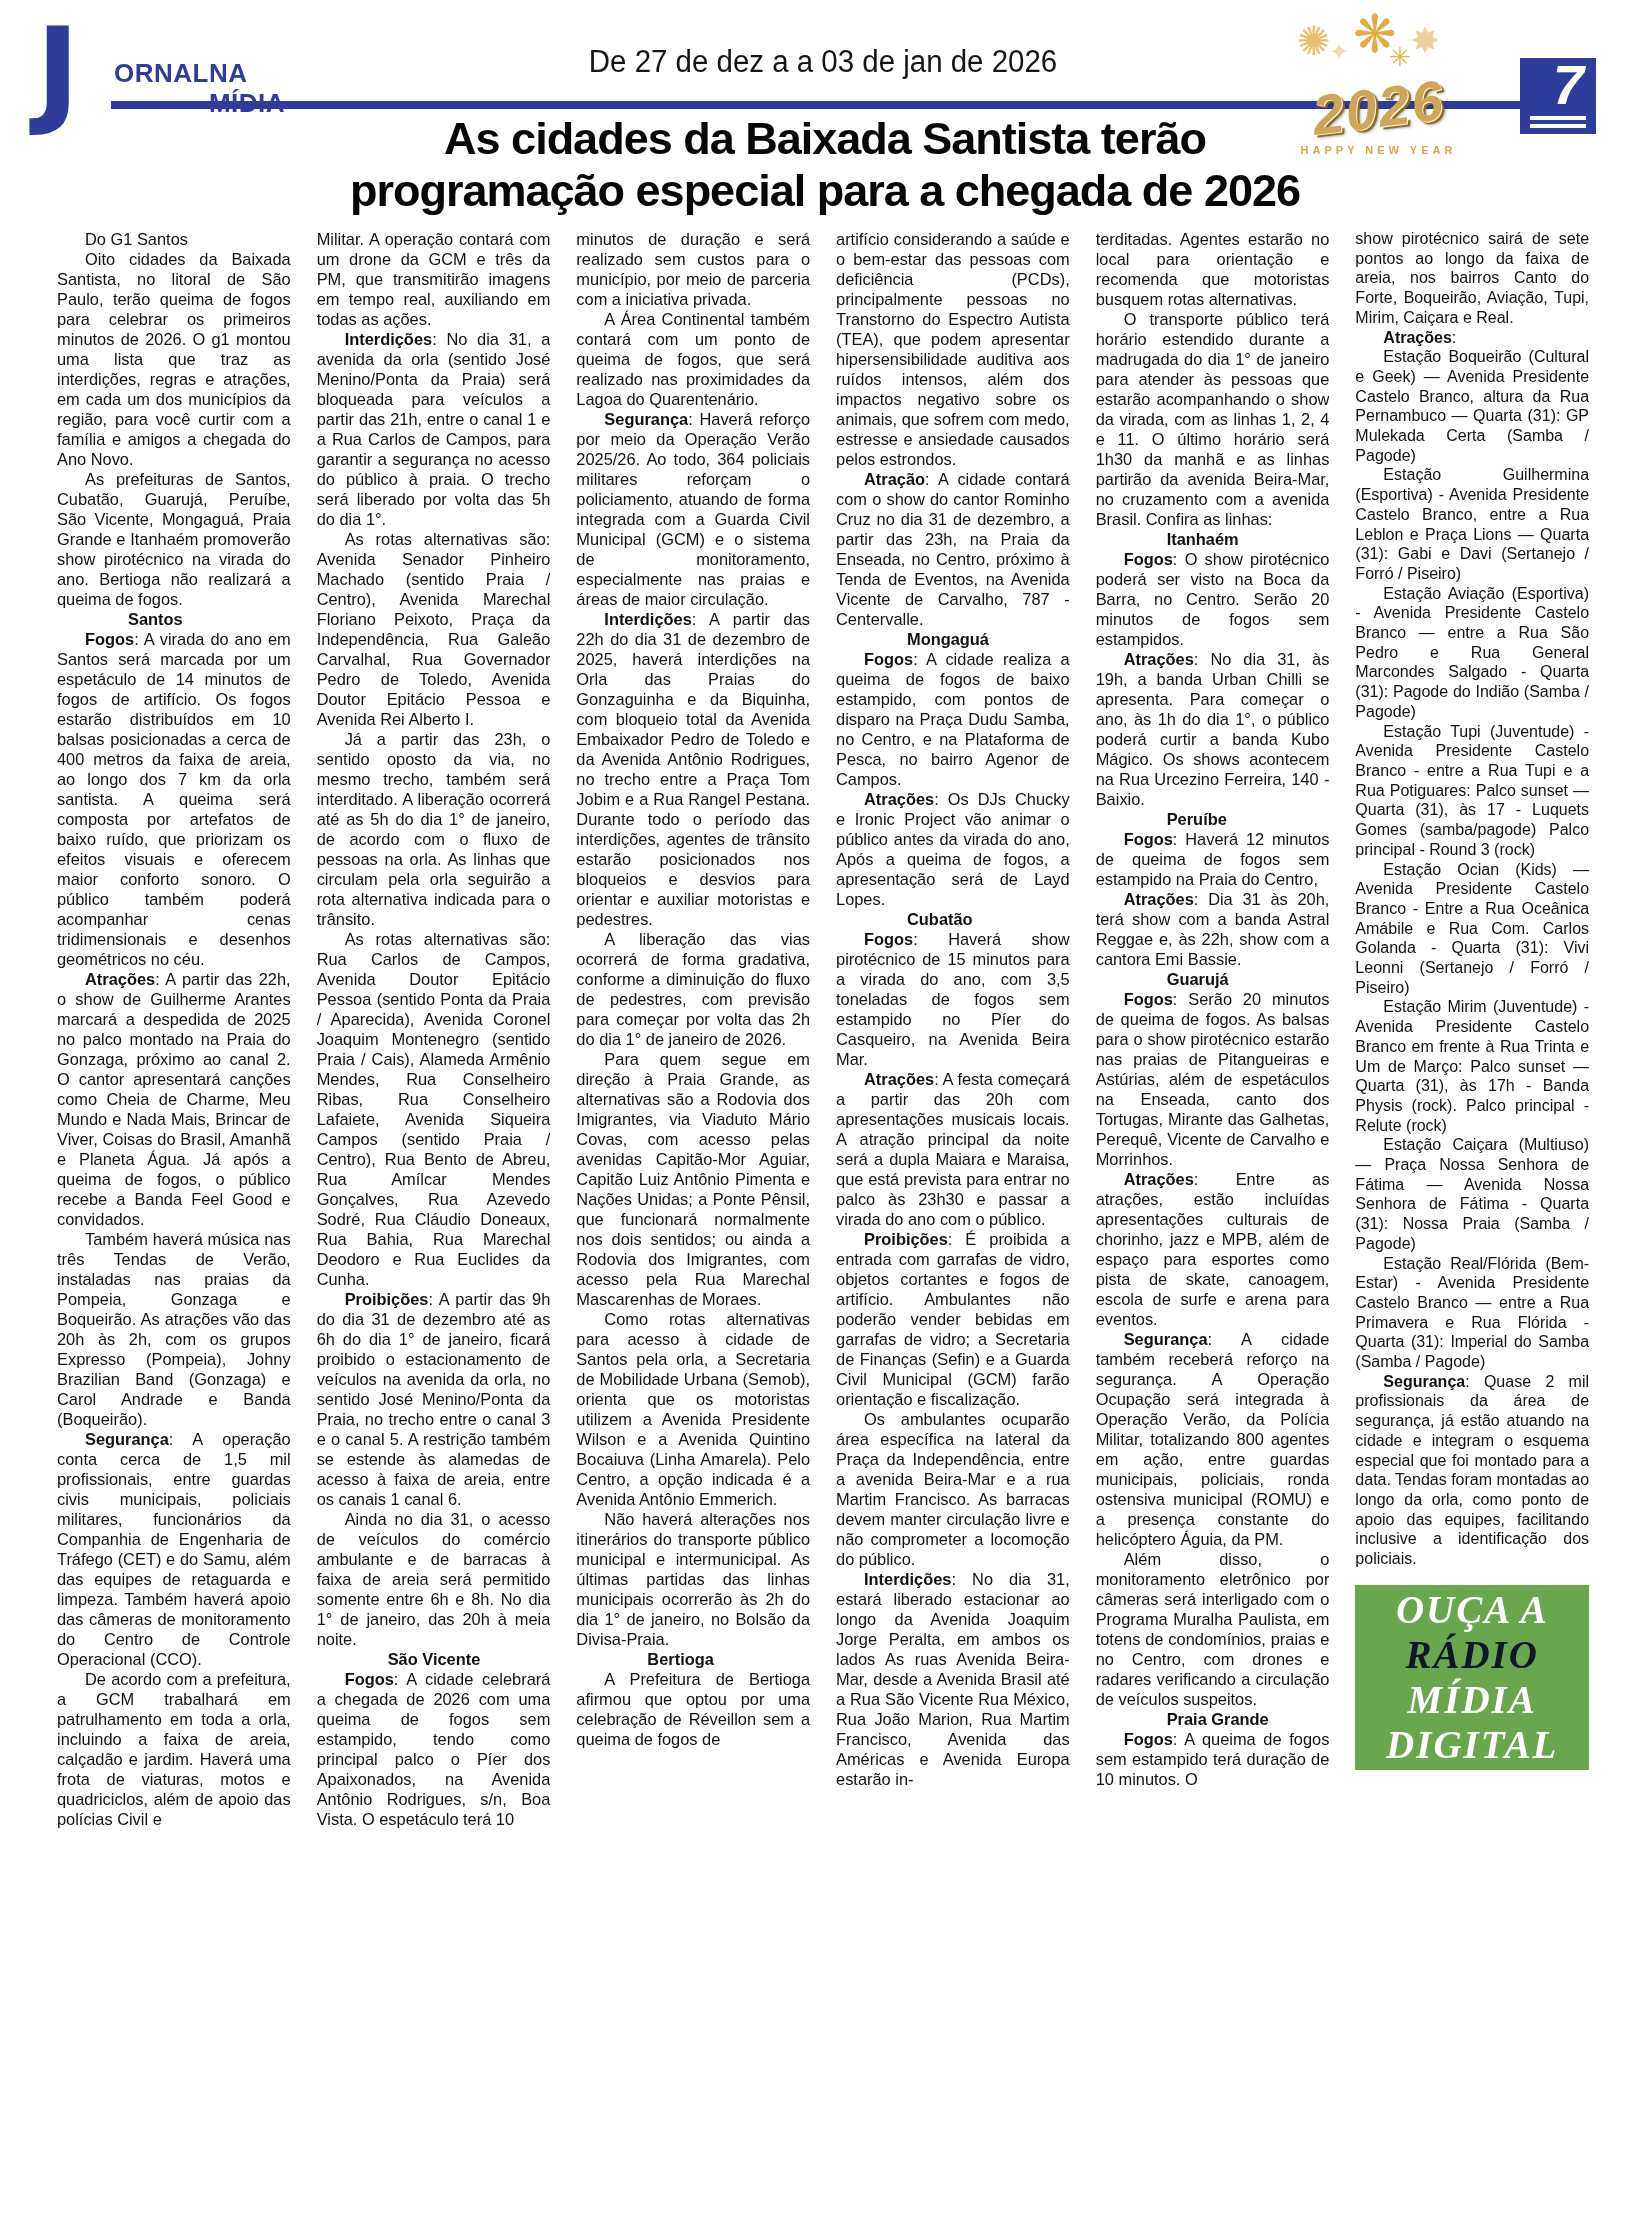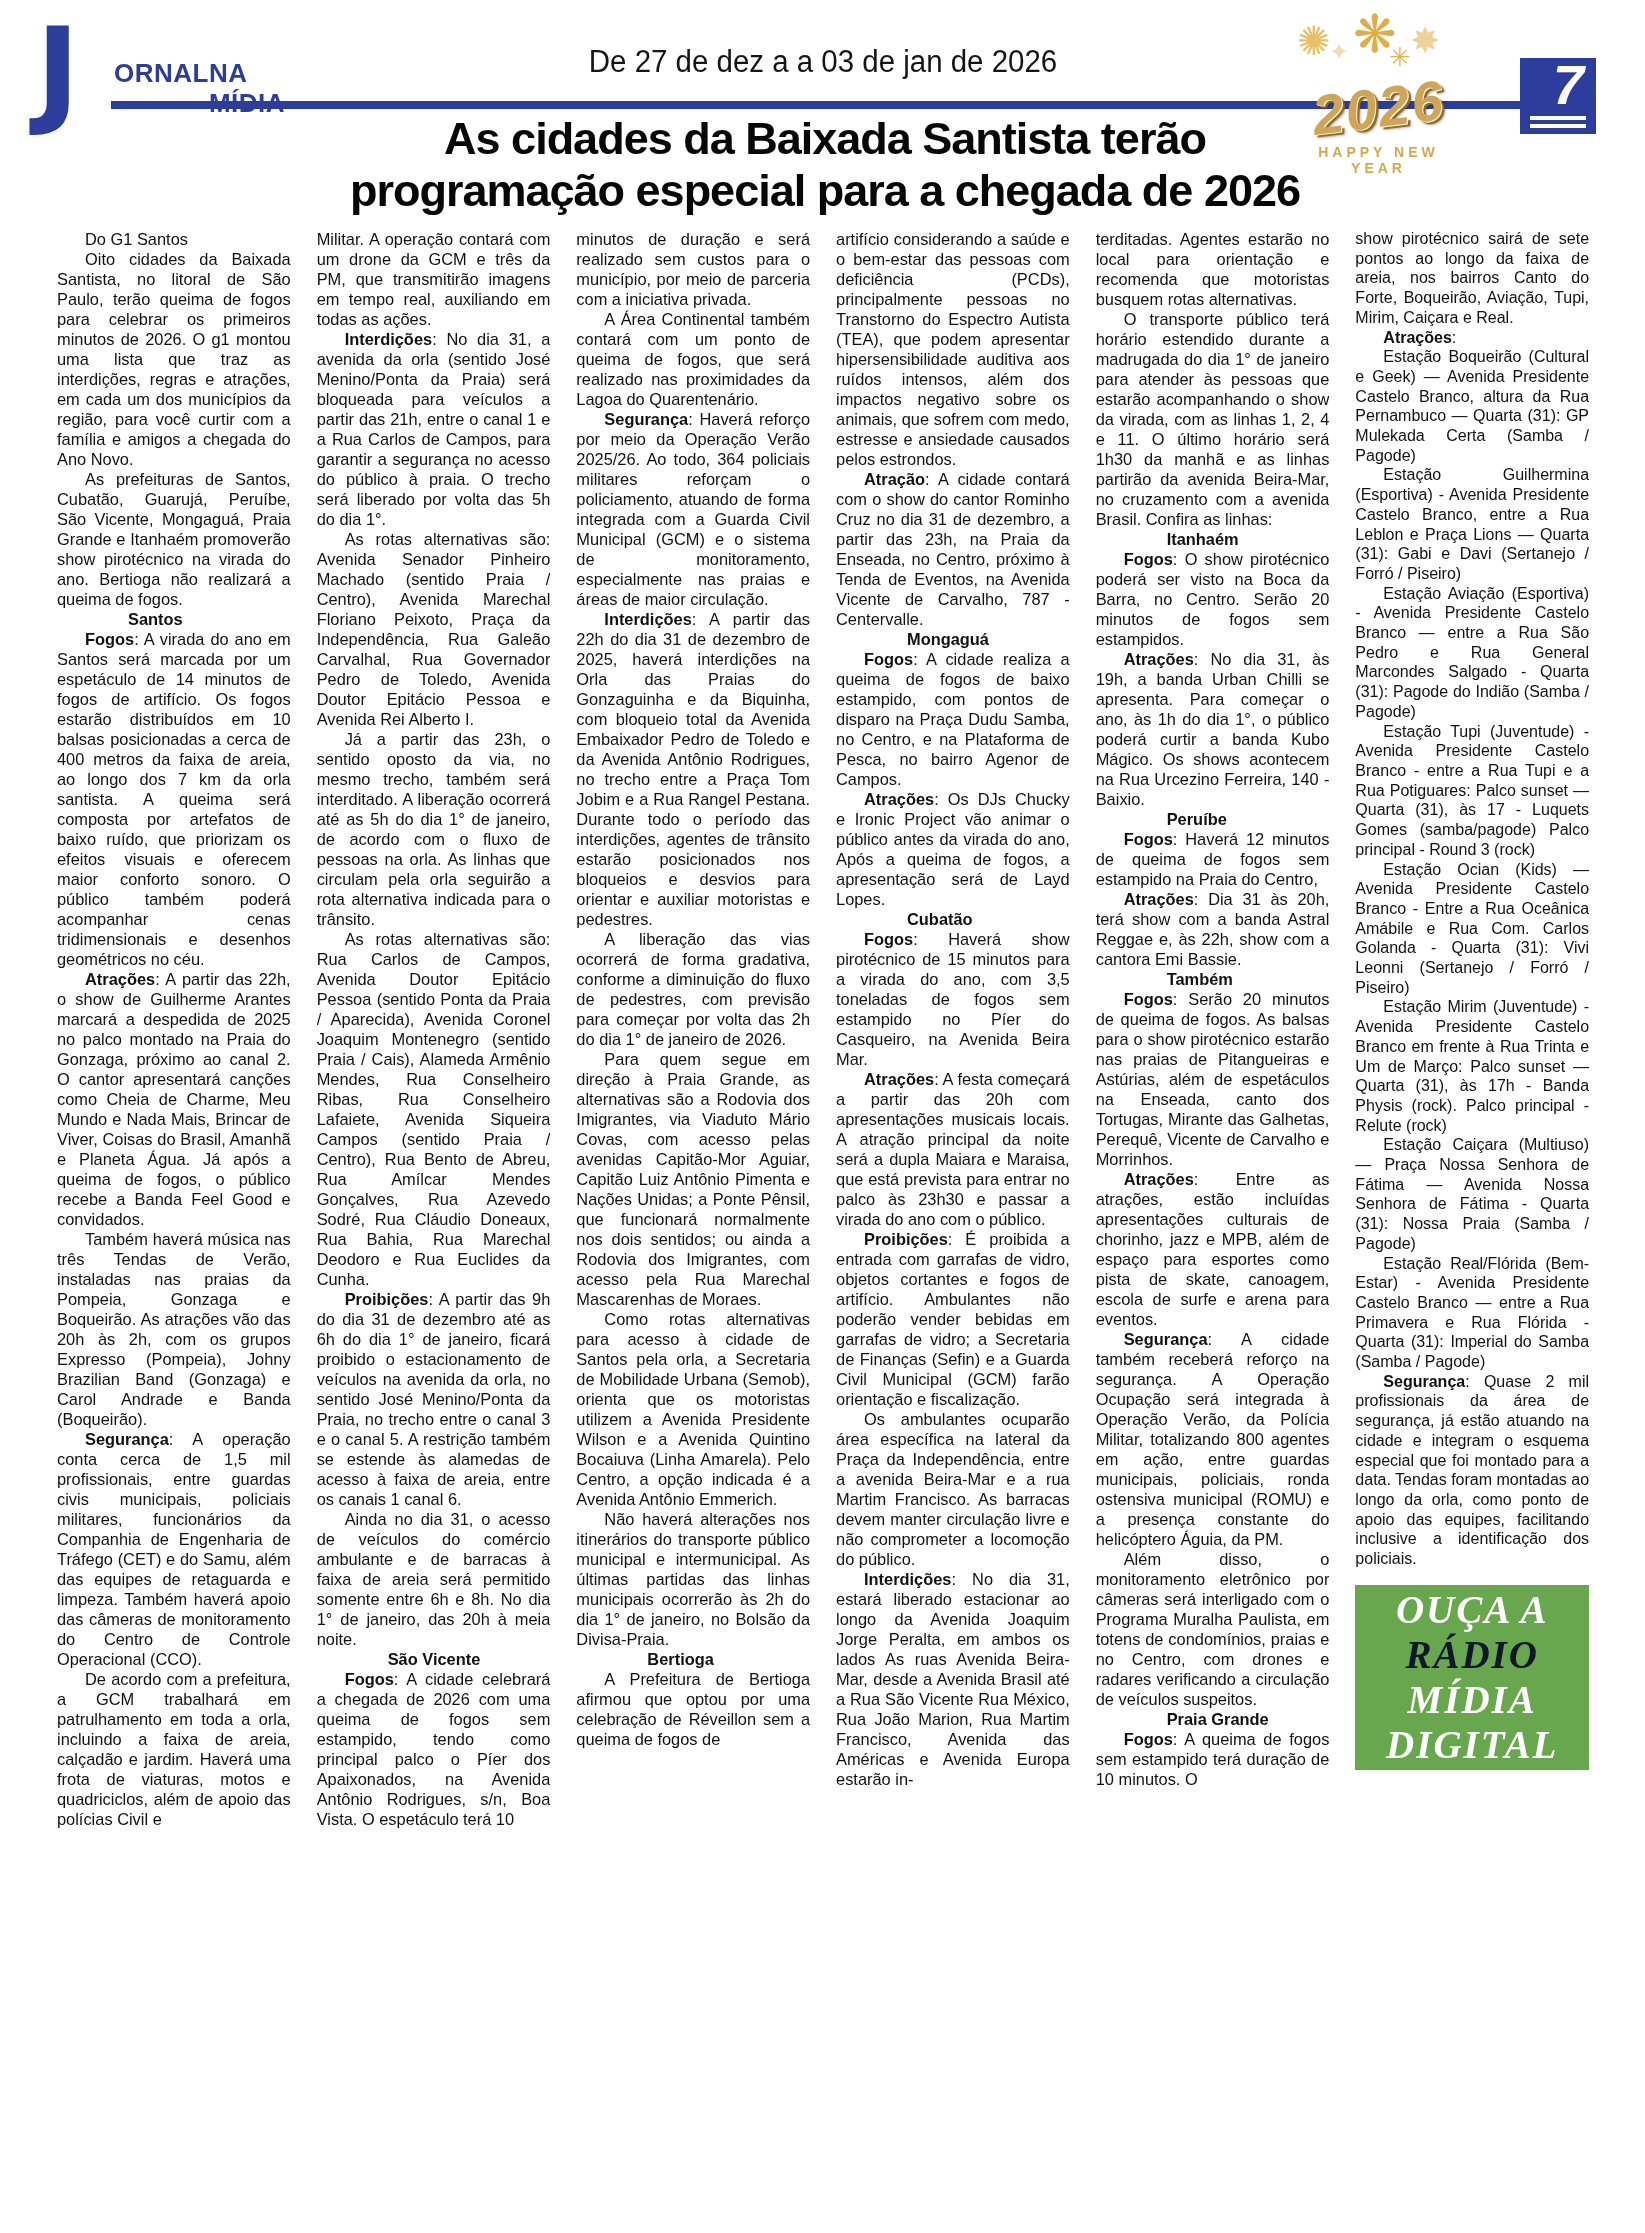--- a/index.html
+++ b/index.html
@@ -19,21 +19,21 @@
   .fireworks{height:72px;position:relative;}
   .fw{position:absolute;color:#e3b44c;}
   .fw1{left:8px;top:10px;font-size:40px;color:#e8c06a;}
   .fw2{left:64px;top:-4px;font-size:52px;color:#dfae46;}
   .fw3{left:121px;top:12px;font-size:36px;color:#edd39b;}
   .fw4{left:40px;top:30px;font-size:24px;color:#f0dcae;}
   .fw5{left:100px;top:34px;font-size:26px;color:#e3b44c;}
   .year-3d{font-size:56px;font-weight:800;font-style:italic;color:#cfa557;letter-spacing:2px;
            line-height:56px;transform:rotate(-7deg);
            text-shadow:1px 1px 0 #fff3d6, 3px 3px 1px #8a6a2a, 4px 4px 3px rgba(0,0,0,.25);}
-  .hny{font-size:14px;letter-spacing:4px;color:#d3a94f;margin-top:8px;font-weight:700;}
+  .hny{font-size:11px;letter-spacing:4px;color:#d3a94f;margin-top:8px;font-weight:700;}
   .page-badge{position:absolute;left:1520px;top:58px;width:76px;height:76px;background:#2e3d9b;z-index:3;}
   .page-badge .num{position:absolute;right:12px;top:-4px;font-size:56px;font-weight:800;
                    font-style:italic;color:#fff;line-height:62px;}
   .page-badge .bar{position:absolute;left:10px;right:10px;height:4px;background:#fff;}
   .bar1{bottom:14px;} .bar2{bottom:6px;}
 
   
   .headline{position:absolute;left:0;top:111px;width:100%;margin:2px;text-align:center;
             font-size:45px;line-height:52px;font-weight:800;color:#070707;letter-spacing:-1px;}
 
@@ -143,21 +143,21 @@
       </div>
       <div class="col">
         <p class="cont"><span>terditadas. Agentes estarão no local para orientação e recomenda que motoristas busquem rotas alternativas.</span></p>
         <p class="p"><span>O transporte público terá horário estendido durante a madrugada do dia 1° de janeiro para atender às pessoas que estarão acompanhando o show da virada, com as linhas 1, 2, 4 e 11. O último horário será 1h30 da manhã e as linhas partirão da avenida Beira-Mar, no cruzamento com a avenida Brasil. Confira as linhas:</span></p>
         <p class="city"><span>Itanhaém</span></p>
         <p class="p"><b>Fogos</b><span>: O show pirotécnico poderá ser visto na Boca da Barra, no Centro. Serão 20 minutos de fogos sem estampidos.</span></p>
         <p class="p"><b>Atrações</b><span>: No dia 31, às 19h, a banda Urban Chilli se apresenta. Para começar o ano, às 1h do dia 1°, o público poderá curtir a banda Kubo Mágico. Os shows acontecem na Rua Urcezino Ferreira, 140 - Baixio.</span></p>
         <p class="city"><span>Peruíbe</span></p>
         <p class="p"><b>Fogos</b><span>: Haverá 12 minutos de queima de fogos sem estampido na Praia do Centro,</span></p>
         <p class="p"><b>Atrações</b><span>: Dia 31 às 20h, terá show com a banda Astral Reggae e, às 22h, show com a cantora Emi Bassie.</span></p>
-        <p class="city"><span>Também</span></p>
+        <p class="city"><span>Guarujá</span></p>
         <p class="p"><b>Fogos</b><span>: Serão 20 minutos de queima de fogos. As balsas para o show pirotécnico estarão nas praias de Pitangueiras e Astúrias, além de espetáculos na Enseada, canto dos Tortugas, Mirante das Galhetas, Perequê, Vicente de Carvalho e Morrinhos.</span></p>
         <p class="p"><b>Atrações</b><span>: Entre as atrações, estão incluídas apresentações culturais de chorinho, jazz e MPB, além de espaço para esportes como pista de skate, canoagem, escola de surfe e arena para eventos.</span></p>
         <p class="p"><b>Segurança</b><span>: A cidade também receberá reforço na segurança. A Operação Ocupação será integrada à Operação Verão, da Polícia Militar, totalizando 800 agentes em ação, entre guardas municipais, policiais, ronda ostensiva municipal (ROMU) e a presença constante do helicóptero Águia, da PM.</span></p>
         <p class="p"><span>Além disso, o monitoramento eletrônico por câmeras será interligado com o Programa Muralha Paulista, em totens de condomínios, praias e no Centro, com drones e radares verificando a circulação de veículos suspeitos.</span></p>
         <p class="city"><span>Praia Grande</span></p>
         <p class="p"><b>Fogos</b><span>: A queima de fogos sem estampido terá duração de 10 minutos. O</span></p>
       </div>
       <div class="col col-last">
         <p class="cont"><span>show pirotécnico sairá de sete pontos ao longo da faixa de areia, nos bairros Canto do Forte, Boqueirão, Aviação, Tupi, Mirim, Caiçara e Real.</span></p>
         <p class="p"><b>Atrações</b><span>:</span></p>

